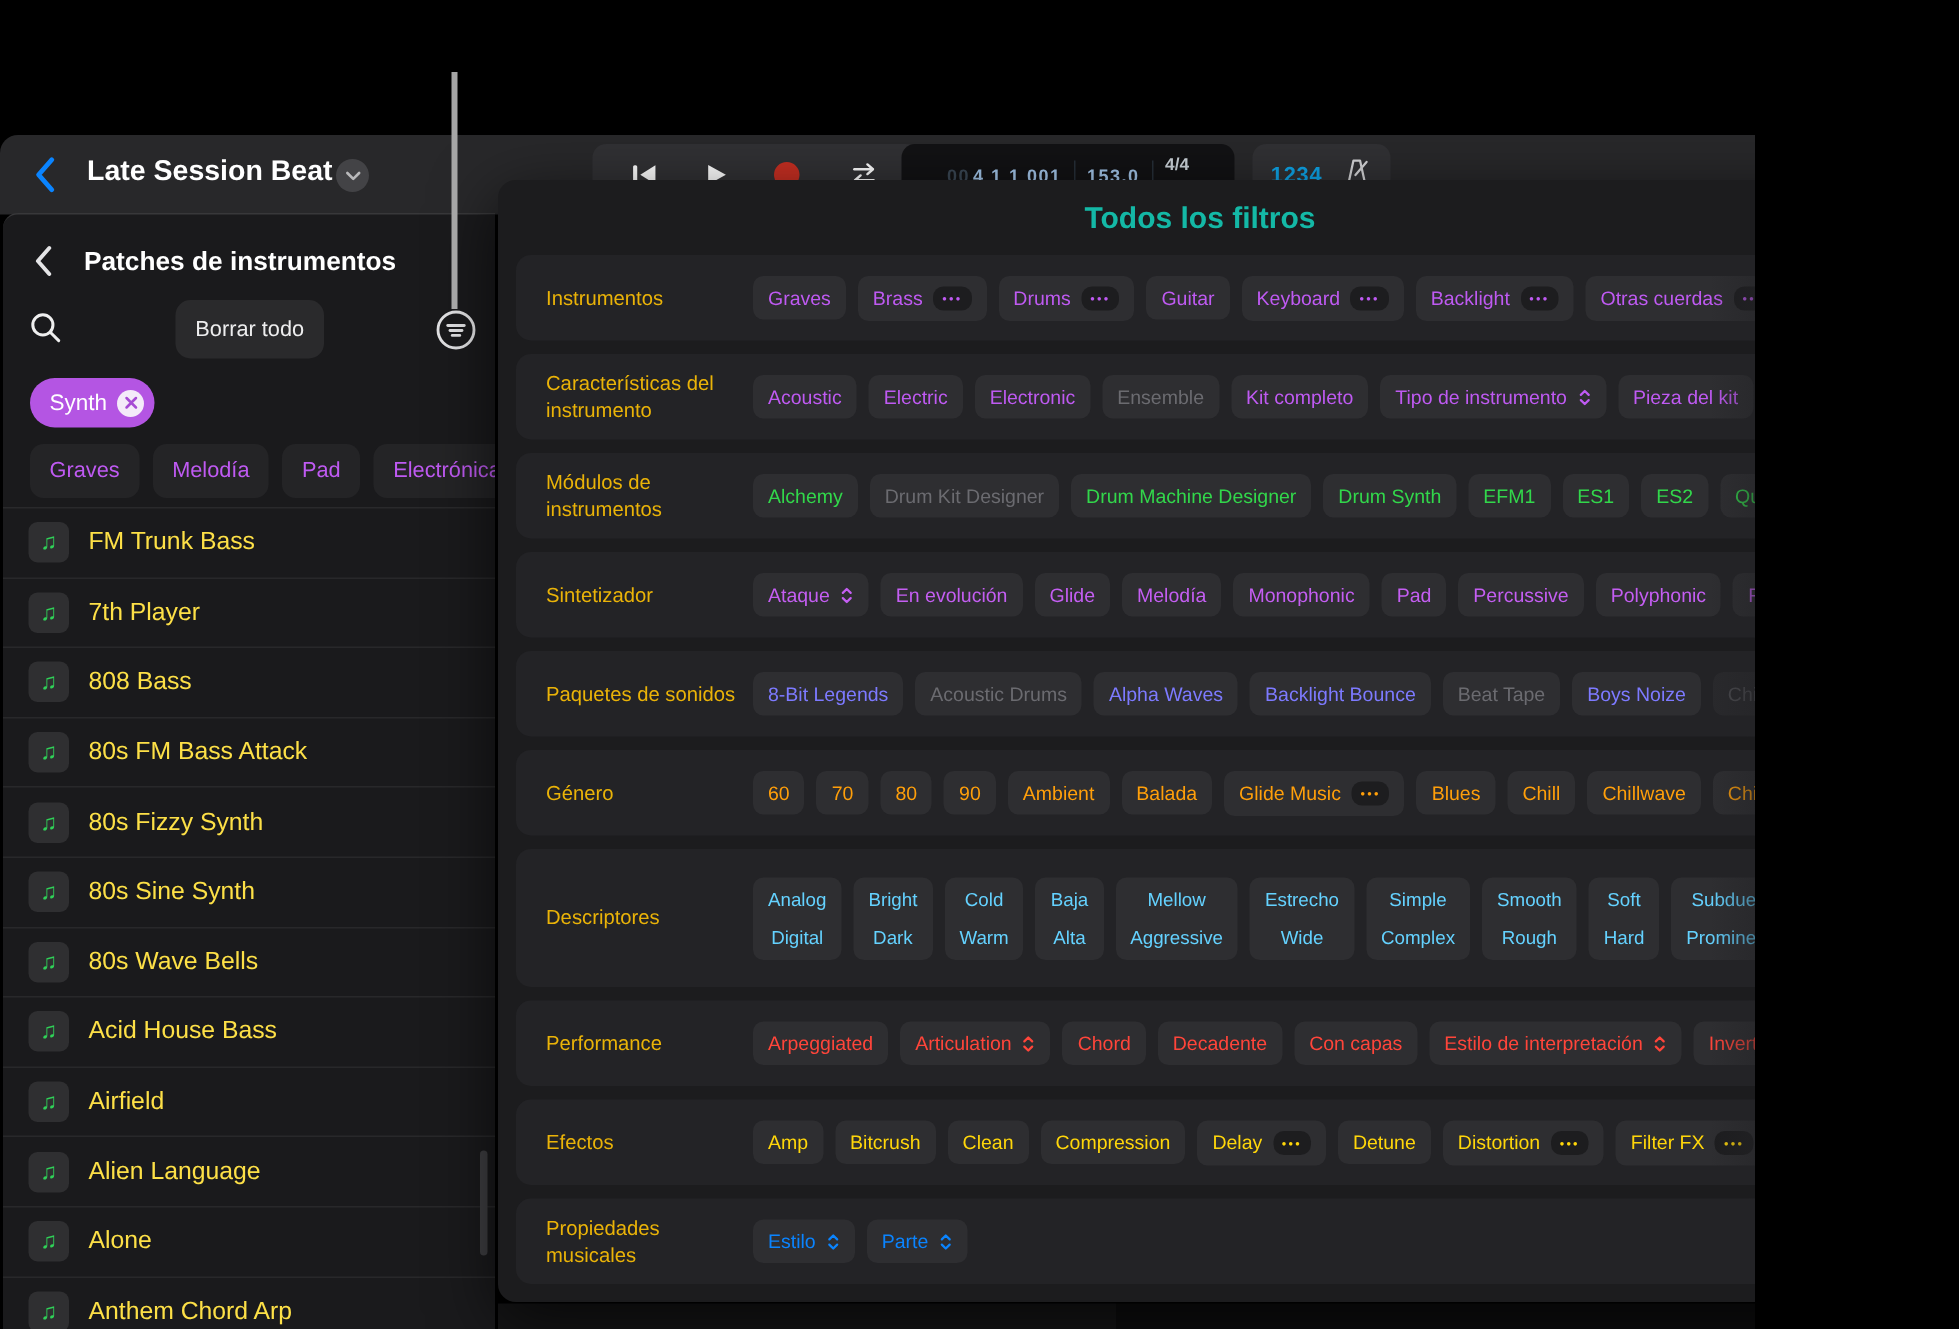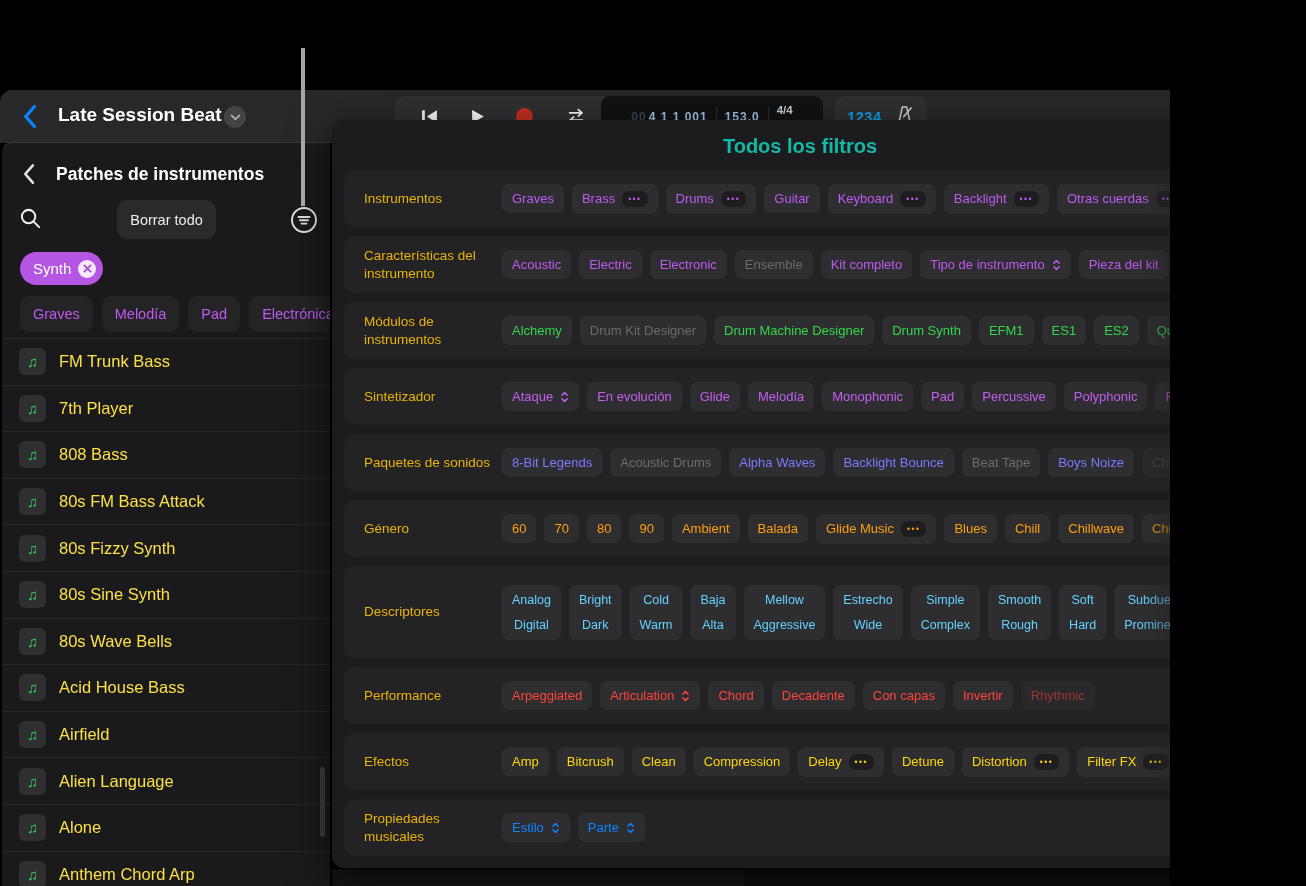--- a/index.html
+++ b/index.html
@@ -595,20 +595,29 @@
             <span class="pill">
               <span>Chord</span>
             </span>
             <span class="pill">
               <span>Decadente</span>
             </span>
             <span class="pill">
               <span>Con capas</span>
             </span>
             <span class="pill">
+              <span>Estilo de interpretación</span>
+              <span class="ud">
+                <svg viewBox="0 0 10 16" width="9" height="14">
+                  <path d="M2 6 L5 3 L8 6" fill="none" stroke="currentColor" stroke-width="1.7" stroke-linecap="round" stroke-linejoin="round"></path>
+                  <path d="M2 10 L5 13 L8 10" fill="none" stroke="currentColor" stroke-width="1.7" stroke-linecap="round" stroke-linejoin="round"></path>
+                </svg>
+              </span>
+            </span>
+            <span class="pill">
               <span>Invertir</span>
             </span>
             <span class="pill faded">
               <span>Rhythmic</span>
             </span>
             <div class="fade"></div>
           </div>
           <div class="chev">
             <svg viewBox="0 0 12 20" width="12" height="20">
               <path d="M2 2 L10 10 L2 18" fill="none" stroke="currentColor" stroke-width="2.2" stroke-linecap="round" stroke-linejoin="round"></path>

